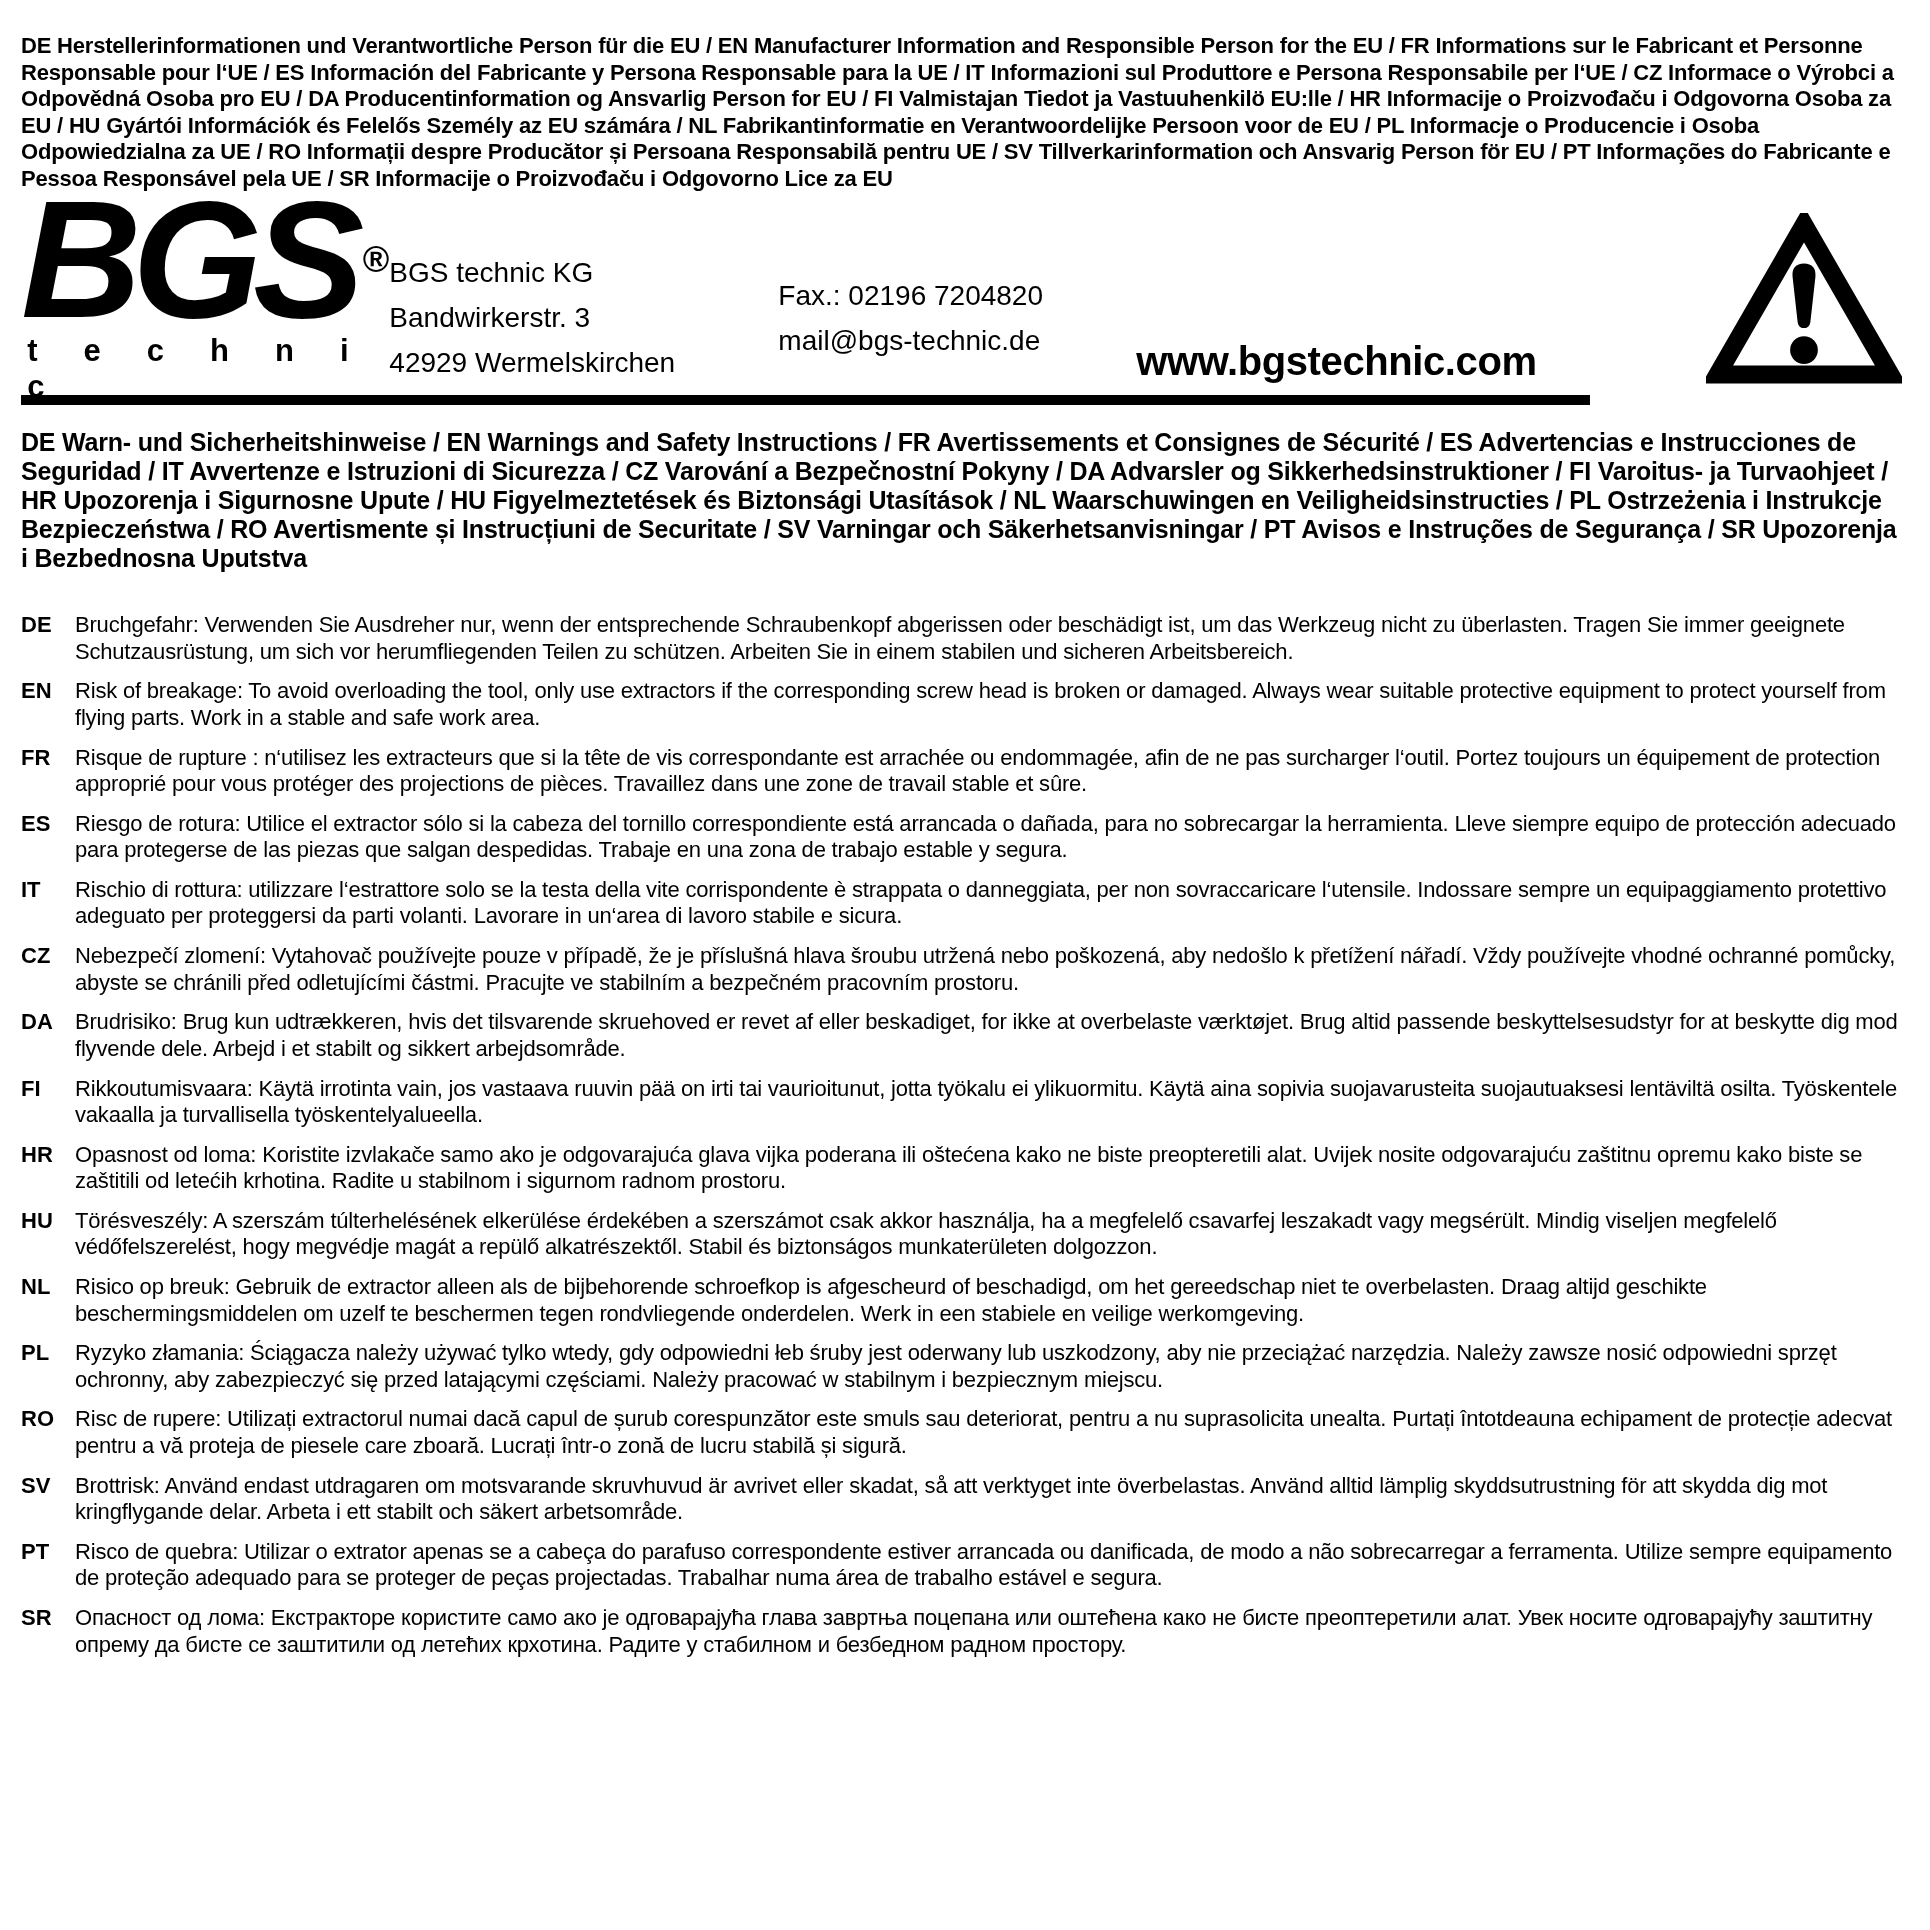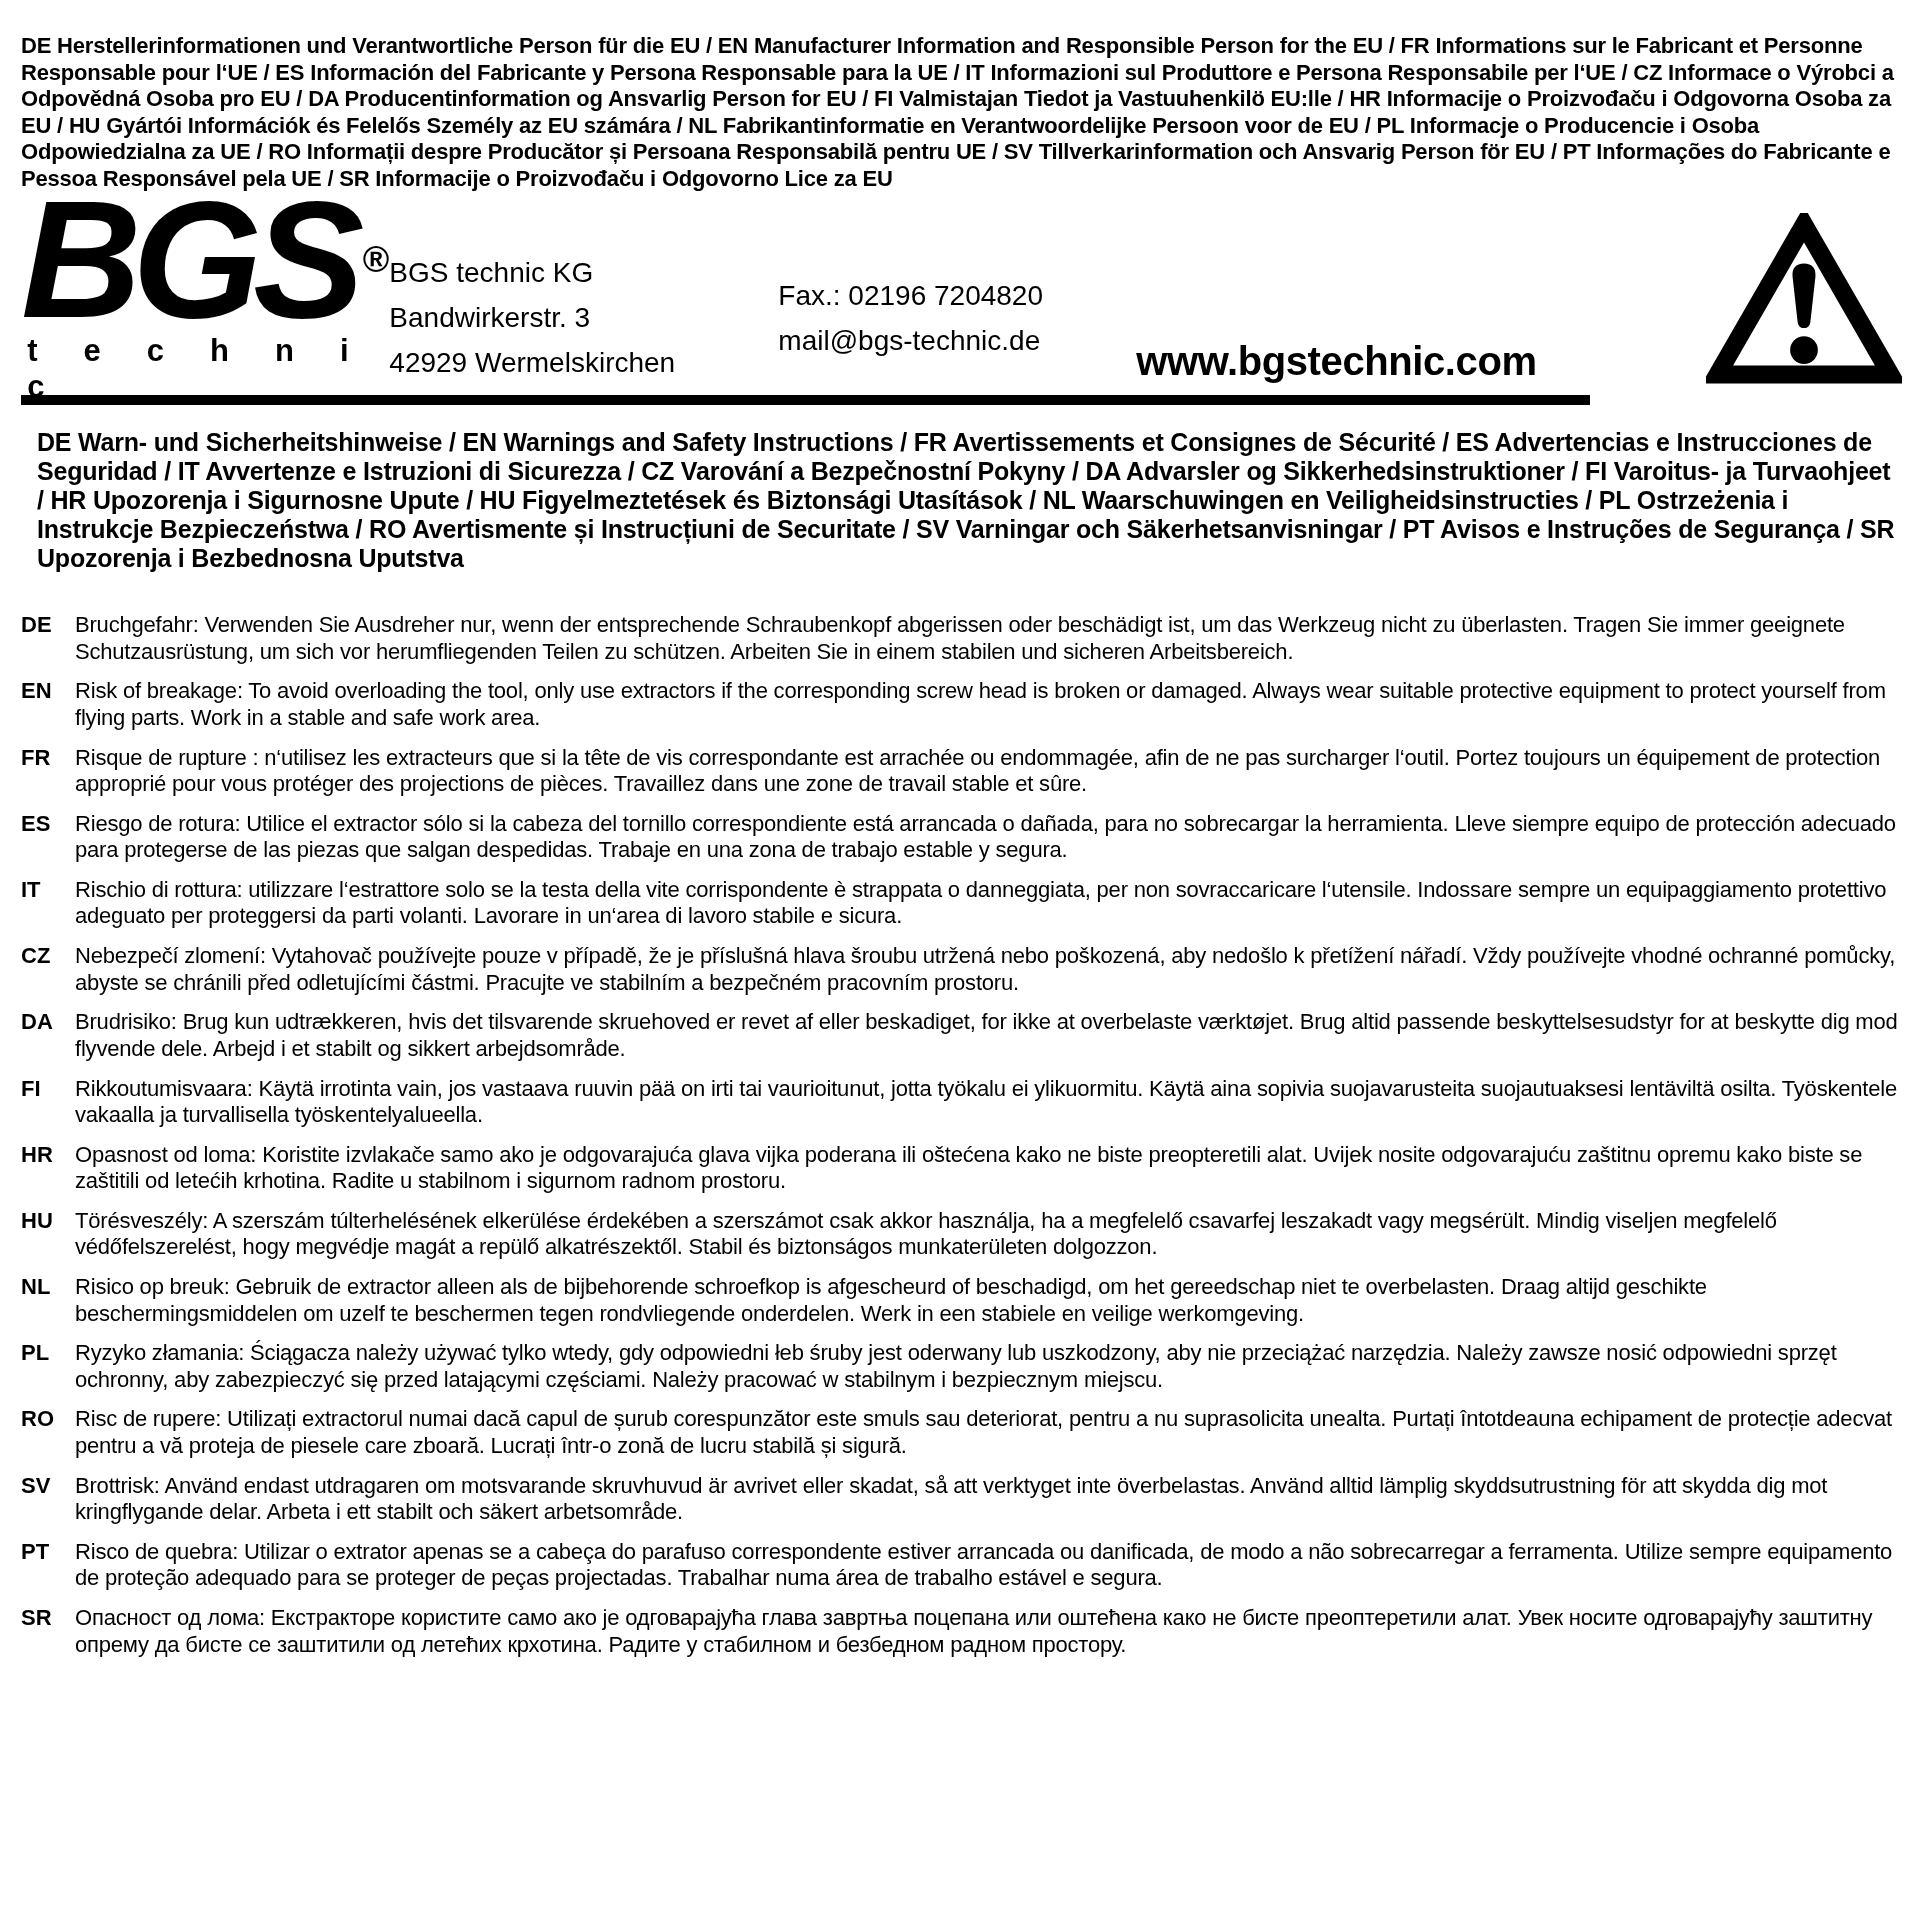--- a/index.html
+++ b/index.html
@@ -21,21 +21,21 @@
   .logo{flex:0 0 366px;}
   .logo-main{display:flex;align-items:flex-start;font-size:167px;font-weight:bold;font-style:italic;line-height:125px;letter-spacing:-9.3px;}
   .logo-reg{font-size:36px;font-weight:bold;font-style:normal;letter-spacing:0;margin-top:0;margin-left:7.8px;}
   .logo-sub{font-size:31px;font-weight:bold;letter-spacing:18.7px;margin-top:11px;margin-left:6.2px;}
   .company-address{width:389px;padding-top:34px;font-size:28px;line-height:45px;}
   .company-contact{width:358px;padding-top:34px;font-size:28px;line-height:45px;}
   .company-website{align-self:flex-end;font-size:40px;font-weight:bold;margin-bottom:4.7px;letter-spacing:-0.4px;}
   .warning-triangle{margin-left:auto;margin-top:1.6px;}
   .rule{height:10px;background:#000;width:1569px;margin-top:6.2px;}
   .warnings-para{
-    margin:23px 0 0 16px;
+    margin:23px 0 0 0;
     font-size:25px;font-weight:bold;line-height:29px;letter-spacing:-0.2px;
   }
   .warnings-list{margin-top:39px;}
   .entry{display:flex;margin-bottom:13.2px;}
   .entry-code{flex:0 0 54px;font-weight:bold;font-size:22px;line-height:26.5px;}
   .entry-text{margin:0;flex:1;font-size:22px;line-height:26.5px;letter-spacing:-0.2px;}
 </style>
 </head>
 <body>
 

